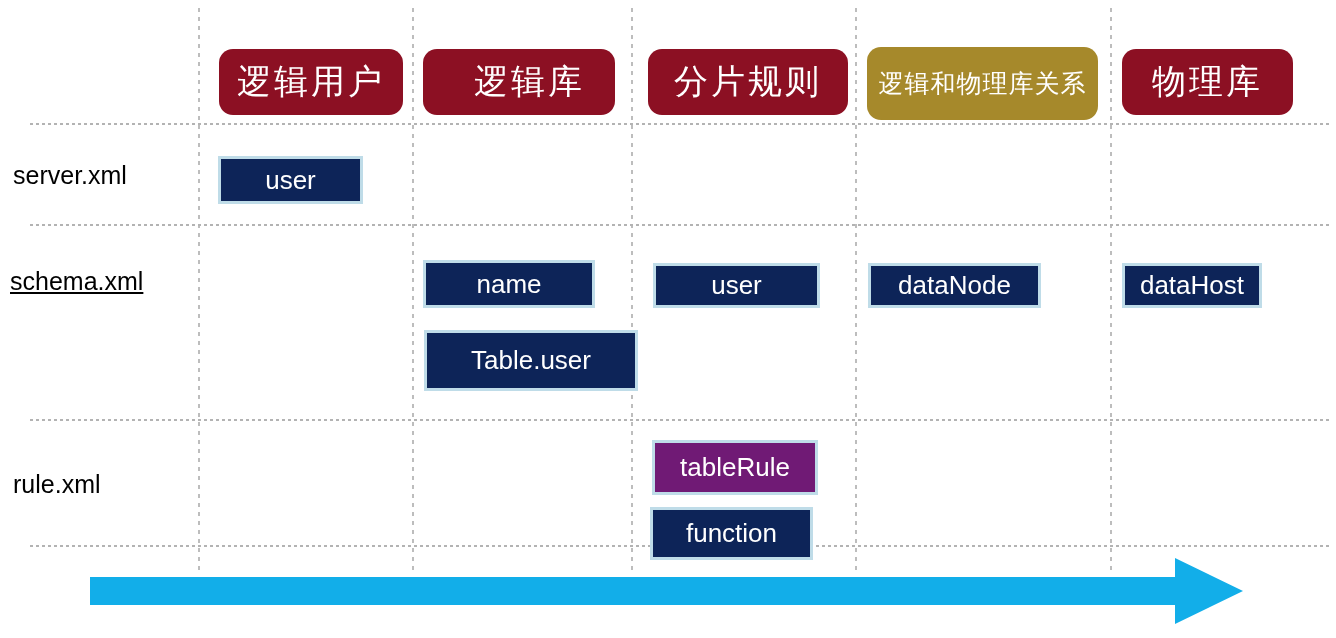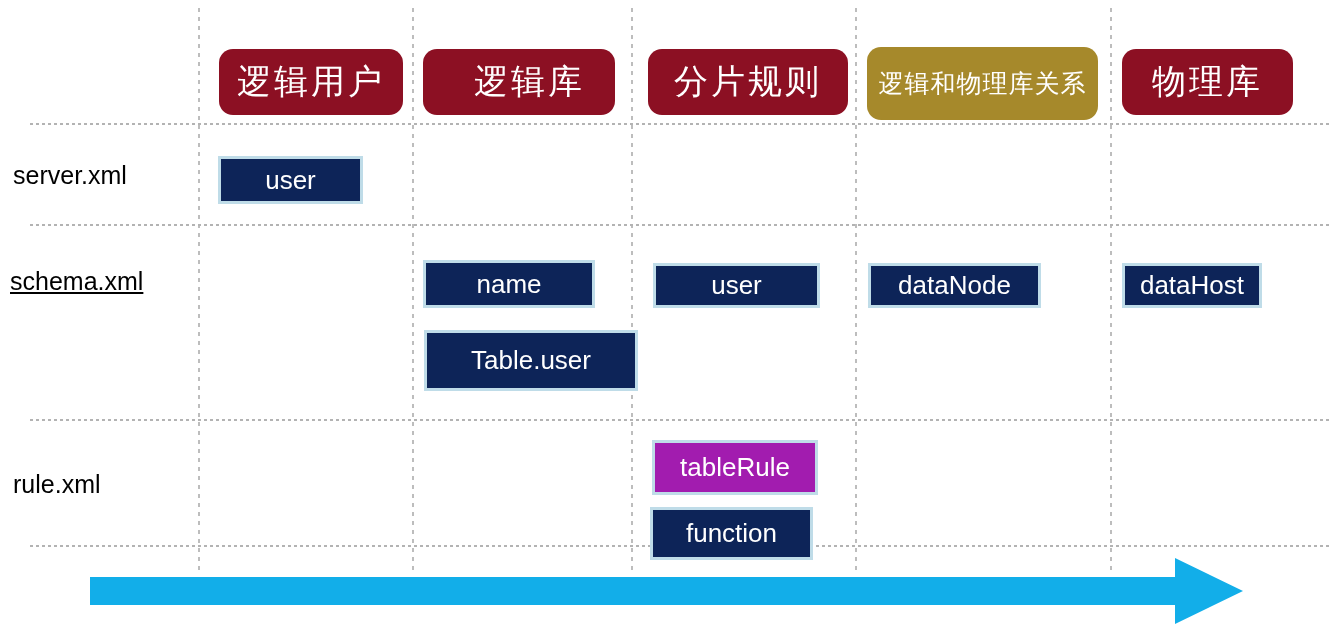--- a/index.html
+++ b/index.html
@@ -96,19 +96,19 @@
   <div class="rowlabel" id="row-0">server.xml</div>
   <div class="rowlabel" id="row-1">schema.xml</div>
   <div class="rowlabel" id="row-2">rule.xml</div>
 
   <div class="node" id="node-user" style="background-color: rgb(13, 36, 88);">user</div>
   <div class="node" id="node-name" style="background-color: rgb(13, 36, 88);">name</div>
   <div class="node" id="node-tablename" style="background-color: rgb(13, 36, 88);">Table.user</div>
   <div class="node" id="node-rule" style="background-color: rgb(13, 36, 88);">user</div>
   <div class="node" id="node-datanode" style="background-color: rgb(13, 36, 88);">dataNode</div>
   <div class="node" id="node-datahost" style="background-color: rgb(13, 36, 88);">dataHost</div>
-  <div class="node" id="node-tablerule" style="background-color: #a21caf;">tableRule</div>
+  <div class="node" id="node-tablerule" style="background-color: #701a75;">tableRule</div>
   <div class="node" id="node-function" style="background-color: rgb(13, 36, 88);">function</div>
 
   <div class="arrow-body" style="background-color: rgb(18, 174, 233);"></div>
   <div class="arrow-head" style="border-left-color: rgb(18, 174, 233);"></div>
 
 </div>
 
 </body></html>

